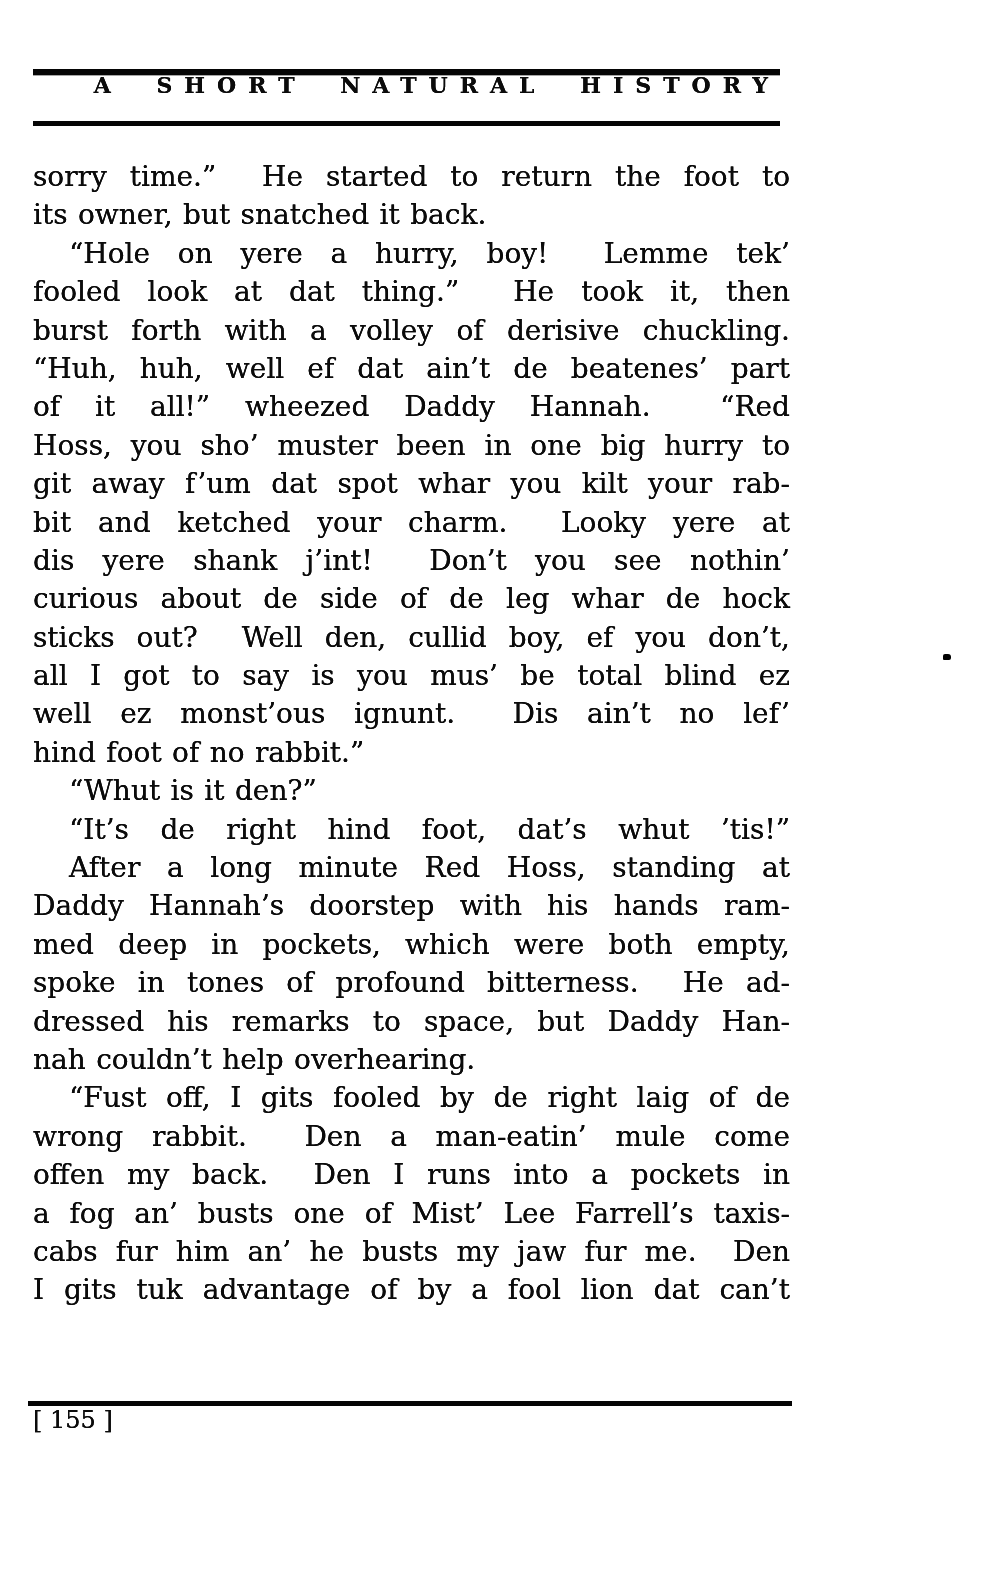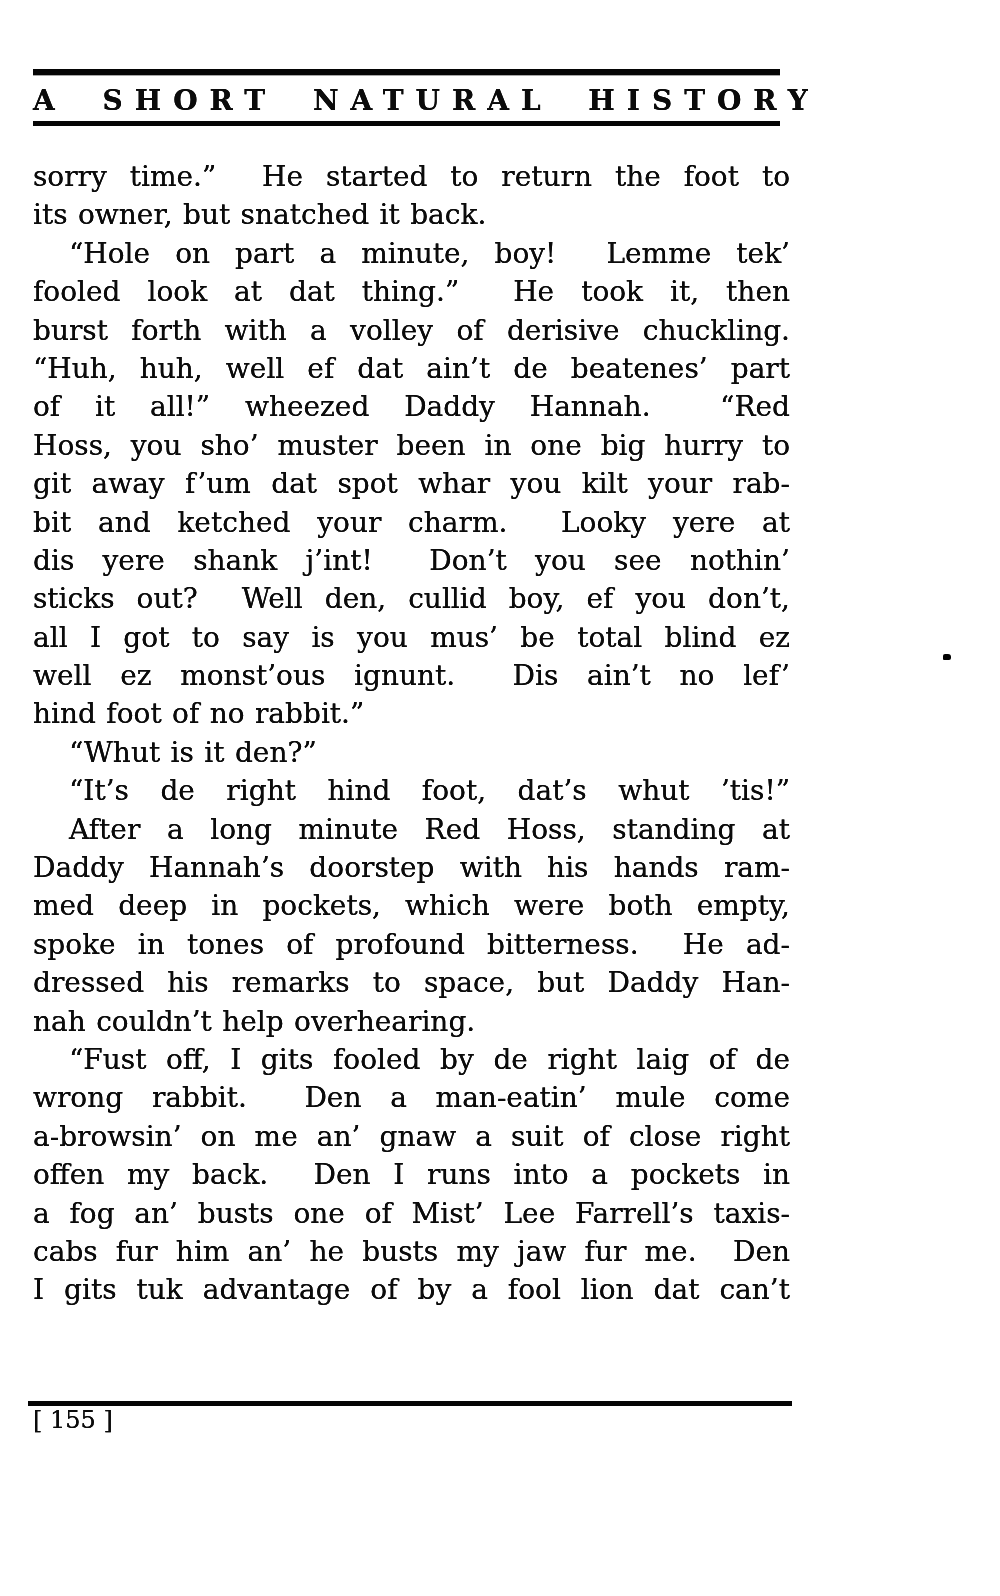--- a/index.html
+++ b/index.html
@@ -25,24 +25,24 @@
     top: 69px; left: 33px;
     width: 747px; height: 6px;
     box-shadow: 0 1px 0 rgba(0,0,0,0.35);
   }
   .rule-head-bottom {
     top: 121px; left: 33px;
     width: 747px; height: 5px;
   }
   .running-head {
     position: absolute;
-    top: 84px; left: 33px;
+    top: 72px; left: 33px;
     width: 747px;
-    text-align: center;
-    font-size: 28px;
+    text-align: right;
+    font-size: 22px;
     font-weight: bold;
     letter-spacing: 12px;
     word-spacing: 14px;
     white-space: nowrap;
     text-shadow: 0 0 0.5px #000;
   }
   
   .body-text {
     position: absolute;
     top: 158px; left: 33px;
@@ -90,44 +90,44 @@
 
   <div class="rule rule-top"></div>
 
   <div class="running-head">A SHORT NATURAL HISTORY</div>
 
   <div class="rule rule-head-bottom"></div>
 
   <div class="body-text">
       <div class="line">sorry time.”  He started to return the foot to</div>
       <div class="line last">its owner, but snatched it back.</div>
-      <div class="line indent">“Hole on part a minute, boy!  Lemme tek’</div>
+      <div class="line indent">“Hole on yere a hurry, boy!  Lemme tek’</div>
       <div class="line">fooled look at dat thing.”  He took it, then</div>
       <div class="line">burst forth with a volley of derisive chuckling.</div>
       <div class="line">“Huh, huh, well ef dat ain’t de beatenes’ part</div>
       <div class="line">of it all!” wheezed Daddy Hannah.  “Red</div>
       <div class="line">Hoss, you sho’ muster been in one big hurry to</div>
       <div class="line">git away f’um dat spot whar you kilt your rab-</div>
       <div class="line">bit and ketched your charm.  Looky yere at</div>
       <div class="line">dis yere shank j’int!  Don’t you see nothin’</div>
+      <div class="line">curious about de side of de leg whar de hock</div>
       <div class="line">sticks out?  Well den, cullid boy, ef you don’t,</div>
       <div class="line">all I got to say is you mus’ be total blind ez</div>
       <div class="line">well ez monst’ous ignunt.  Dis ain’t no lef’</div>
       <div class="line last">hind foot of no rabbit.”</div>
       <div class="line last indent">“Whut is it den?”</div>
       <div class="line indent">“It’s de right hind foot, dat’s whut ’tis!”</div>
       <div class="line indent">After a long minute Red Hoss, standing at</div>
       <div class="line">Daddy Hannah’s doorstep with his hands ram-</div>
       <div class="line">med deep in pockets, which were both empty,</div>
       <div class="line">spoke in tones of profound bitterness.  He ad-</div>
       <div class="line">dressed his remarks to space, but Daddy Han-</div>
       <div class="line last">nah couldn’t help overhearing.</div>
       <div class="line indent">“Fust off, I gits fooled by de right laig of de</div>
       <div class="line">wrong rabbit.  Den a man-eatin’ mule come</div>
-      <div class="line">a-browsin’ on me an’ gnaw a suit of close right</div>
       <div class="line">offen my back.  Den I runs into a pockets in</div>
       <div class="line">a fog an’ busts one of Mist’ Lee Farrell’s taxis-</div>
       <div class="line">cabs fur him an’ he busts my jaw fur me.  Den</div>
       <div class="line">I gits tuk advantage of by a fool lion dat can’t</div>
     </div>
 
   <div class="rule rule-footer"></div>
 
   <div class="page-number">[ 155 ]</div>
 

